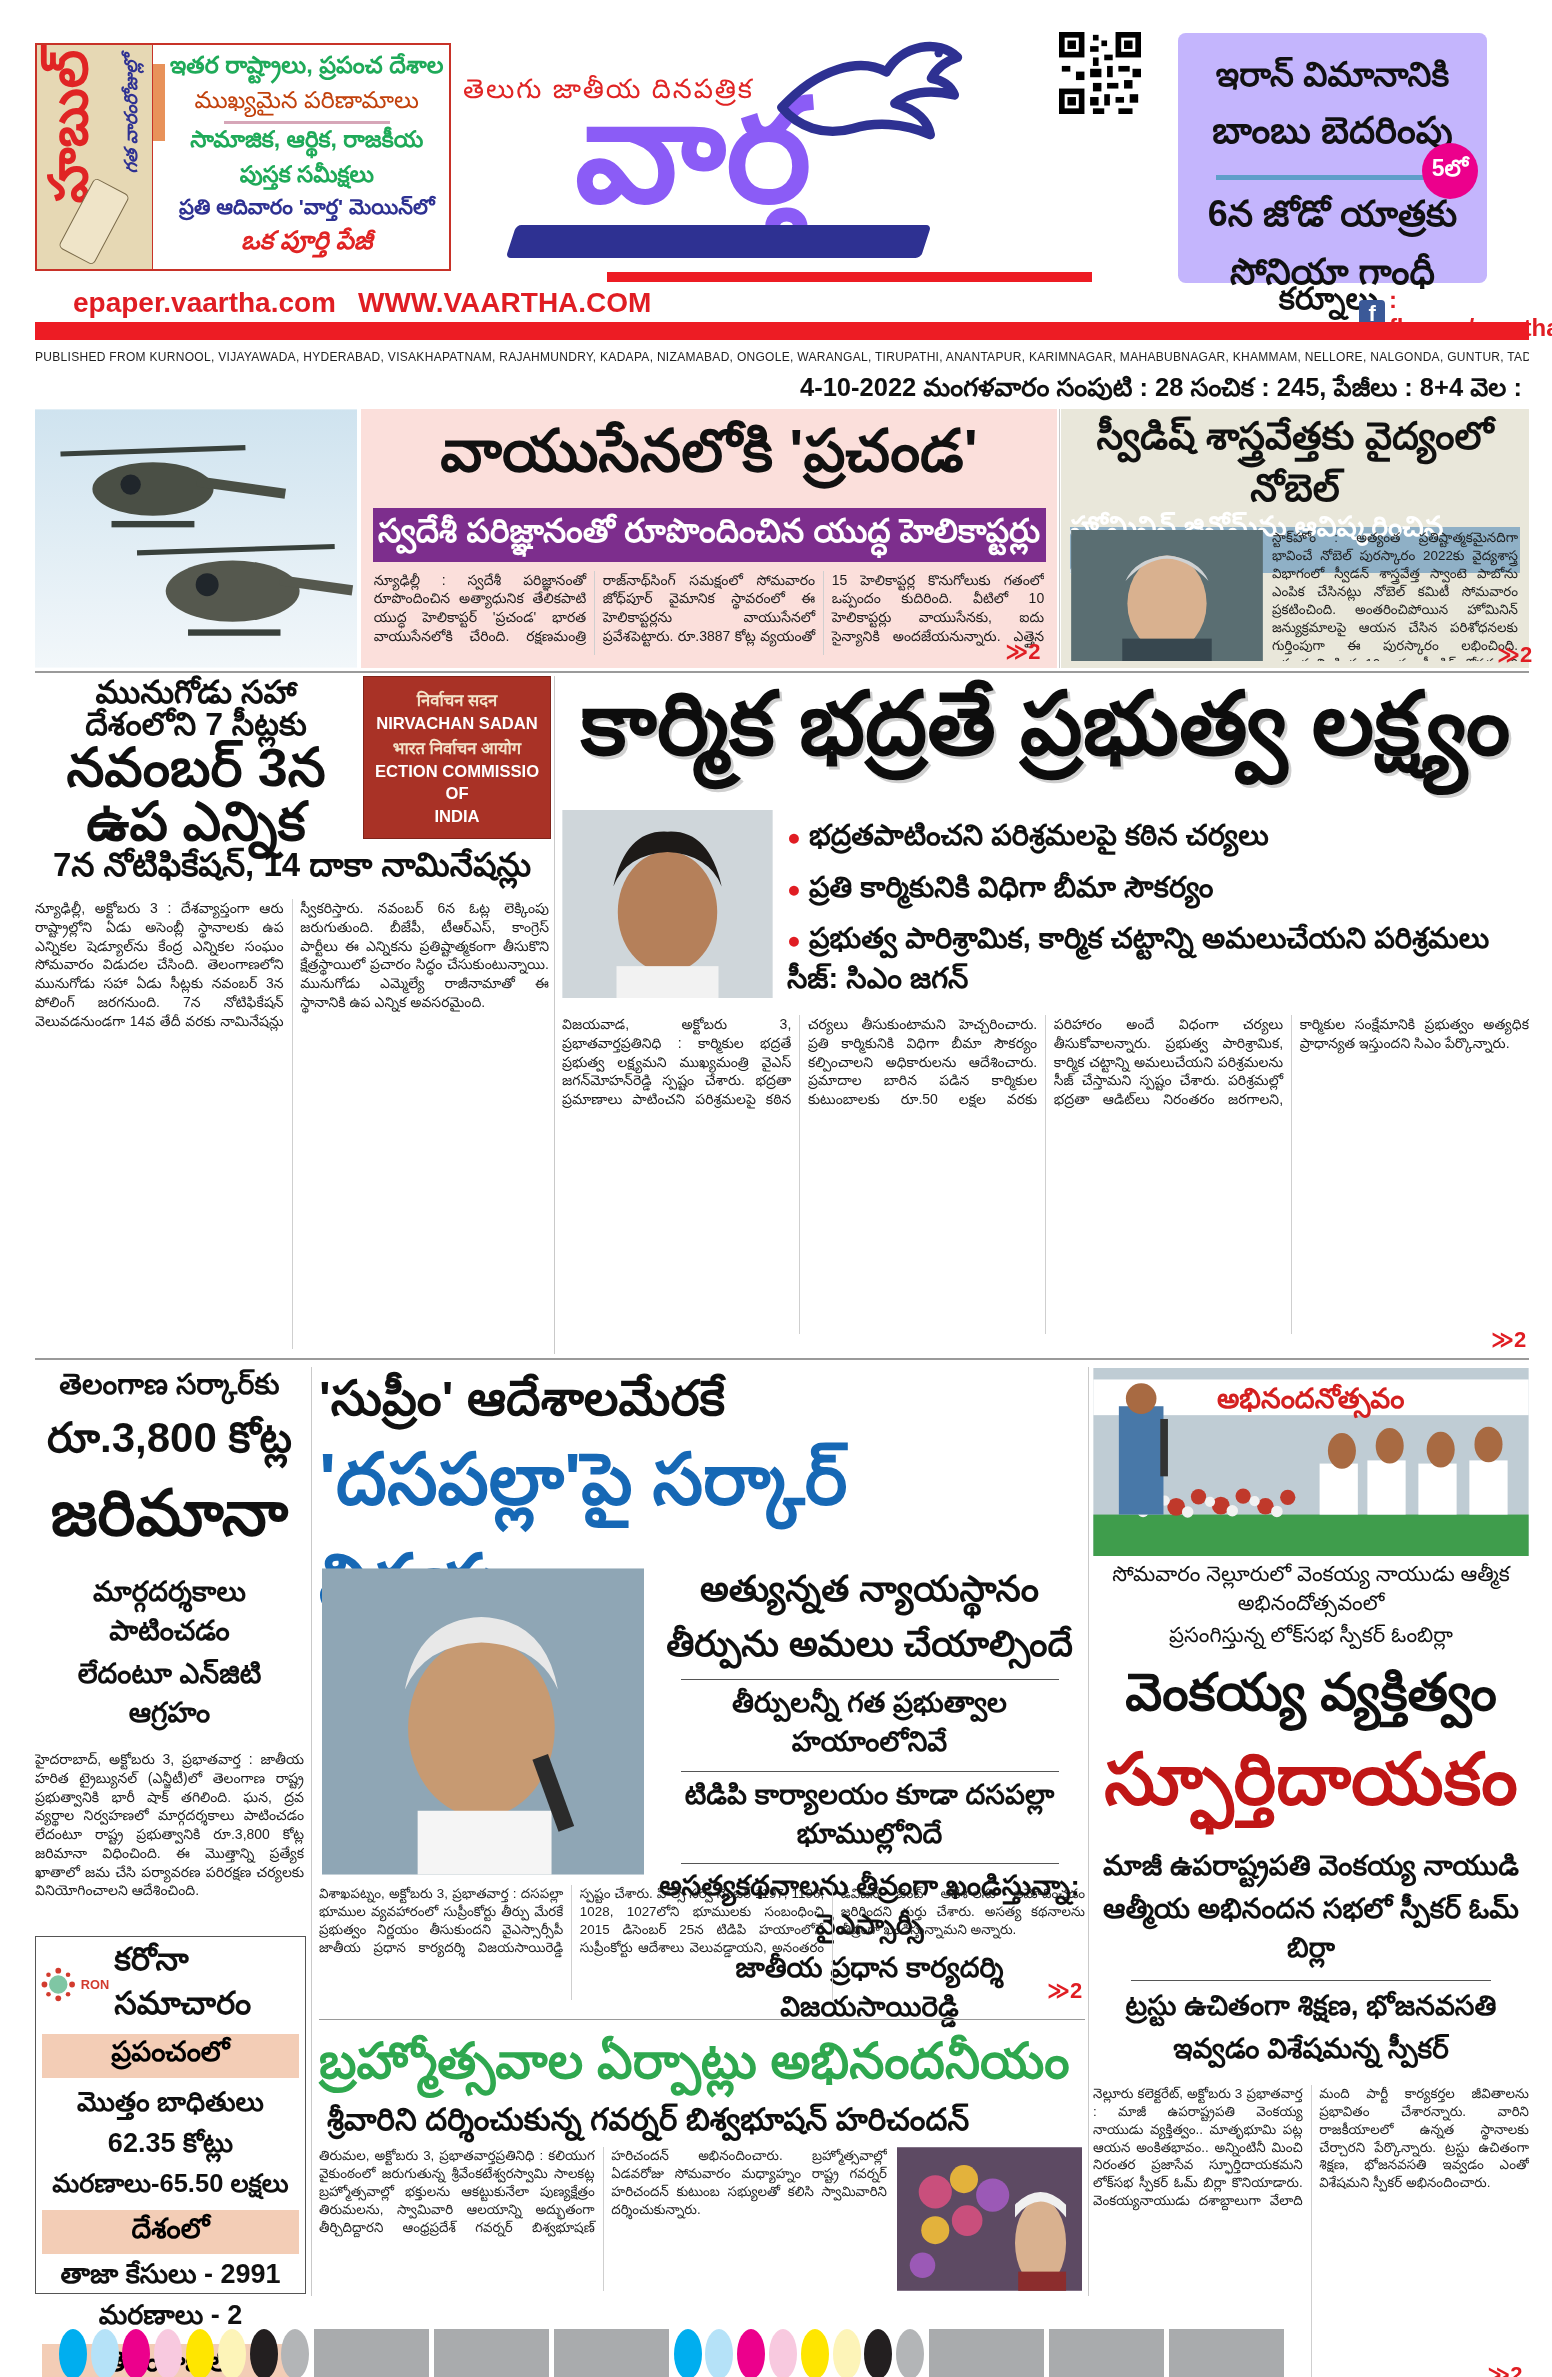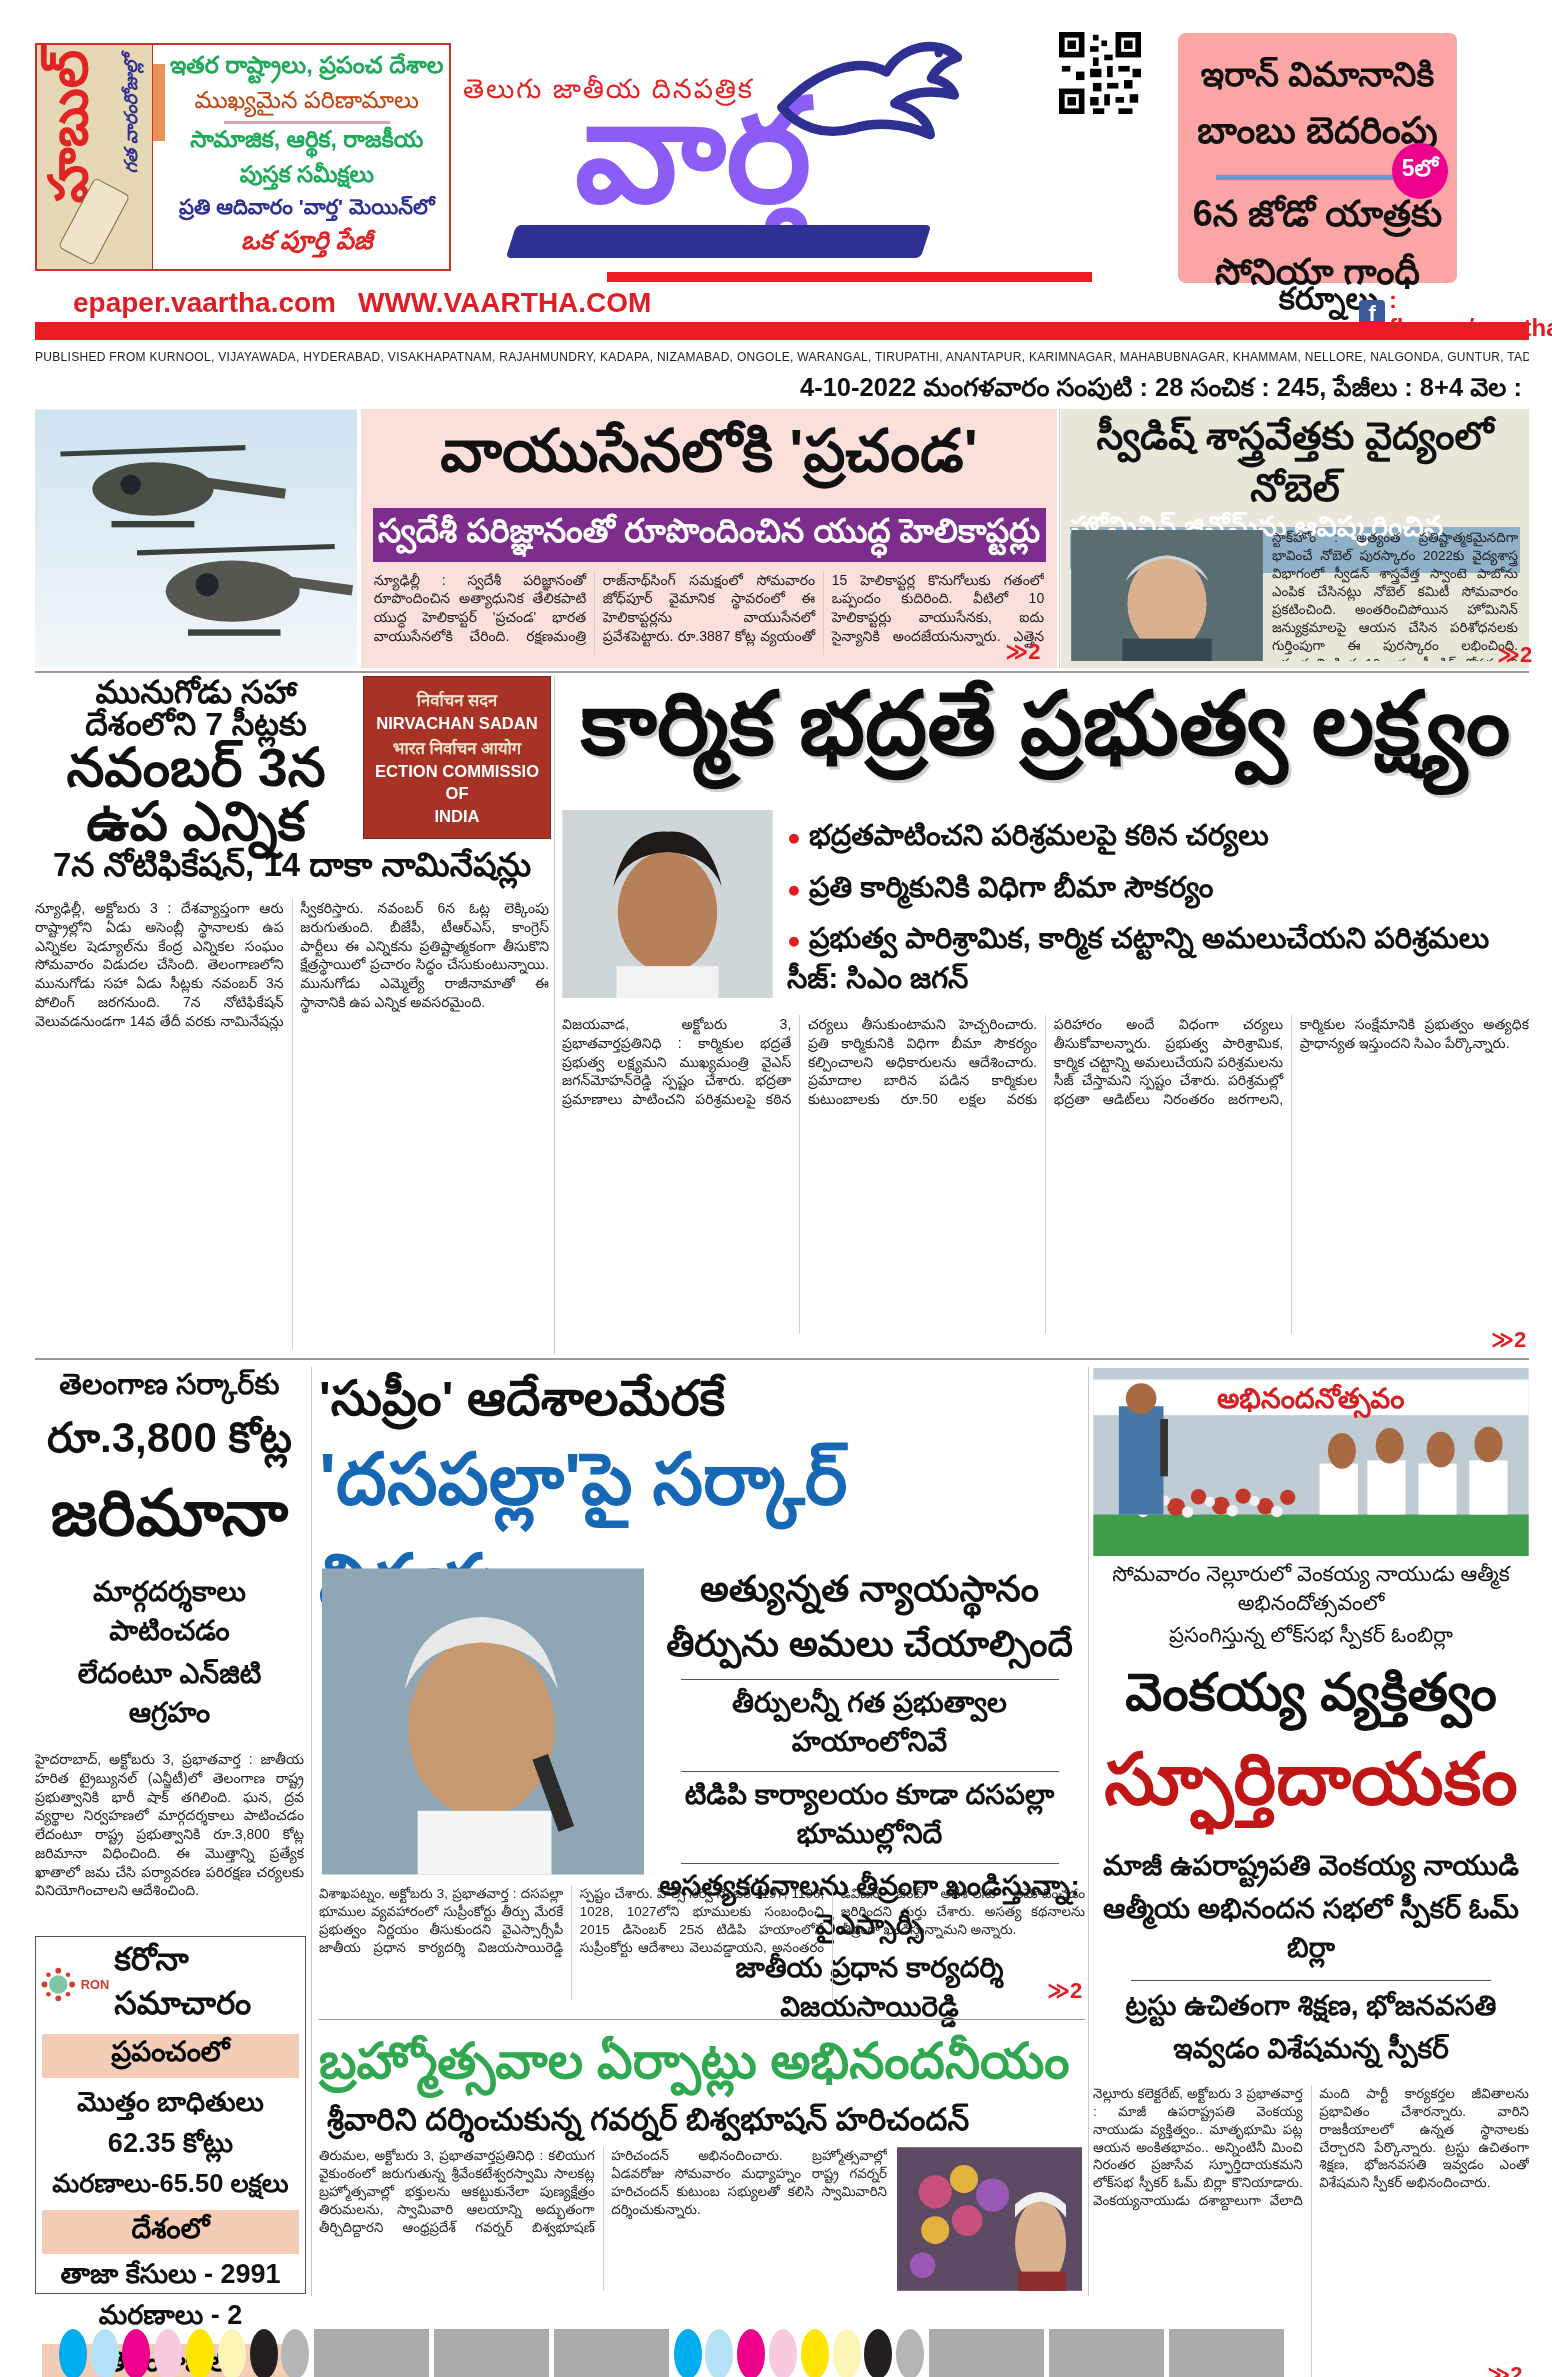--- a/index.html
+++ b/index.html
@@ -79,21 +79,21 @@
         <rect x="23" y="17" width="3" height="3"></rect>
         <rect x="11" y="23" width="3" height="3"></rect>
       <rect x="16" y="22" width="2" height="4"></rect>
         <rect x="20" y="23" width="3" height="2"></rect>
         <rect x="25" y="22" width="3" height="3"></rect>
       <rect x="12" y="27" width="4" height="2"></rect>
         <rect x="21" y="27" width="5" height="2"></rect>
     </g>
   </svg>
 
-  <div class="abs" style="left:1178px;top:33px;width:279px;height:250px;background:#fca5a5;border-radius:7.7px;">
+  <div class="abs" style="left:1178px;top:33px;width:309px;height:250px;background:#c4b5fd;border-radius:7.7px;">
     <div class="ctr b" style="margin-top:22px;font-size:34px;color:#111;">ఇరాన్ విమానానికి</div>
     <div class="ctr b" style="margin-top:7.7px;font-size:37px;color:#111;">బాంబు బెదరింపు</div>
     <div style="margin:14px 38px 0 38px;height:5.7px;background:#5f9ec9;"></div>
     <div style="position:absolute;right:9px;top:110px;width:56px;height:56px;border-radius:50%;background:#ec008c;color:#fff;font-weight:bold;font-size:23px;display:flex;align-items:center;justify-content:center;">5లో</div>
     <div class="ctr b" style="margin-top:12.8px;font-size:36px;color:#111;">6న జోడో యాత్రకు</div>
     <div class="ctr b" style="margin-top:7.7px;font-size:36px;color:#111;">సోనియా గాంధీ</div>
   </div>
 
   <div class="abs" style="left:73px;top:287px;font-size:28px;font-weight:bold;color:#e01d23;">epaper.vaartha.com</div>
   <div class="abs" style="left:358px;top:287px;font-size:28px;font-weight:bold;color:#e01d23;">WWW.VAARTHA.COM</div>

